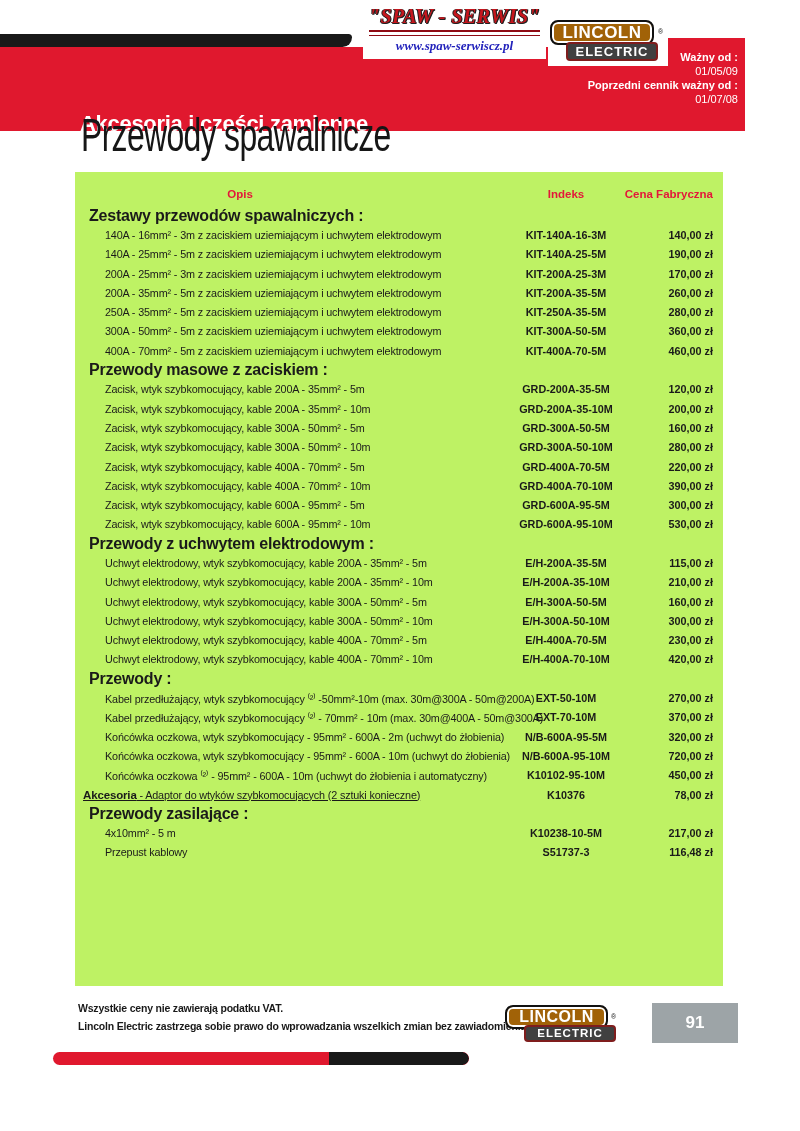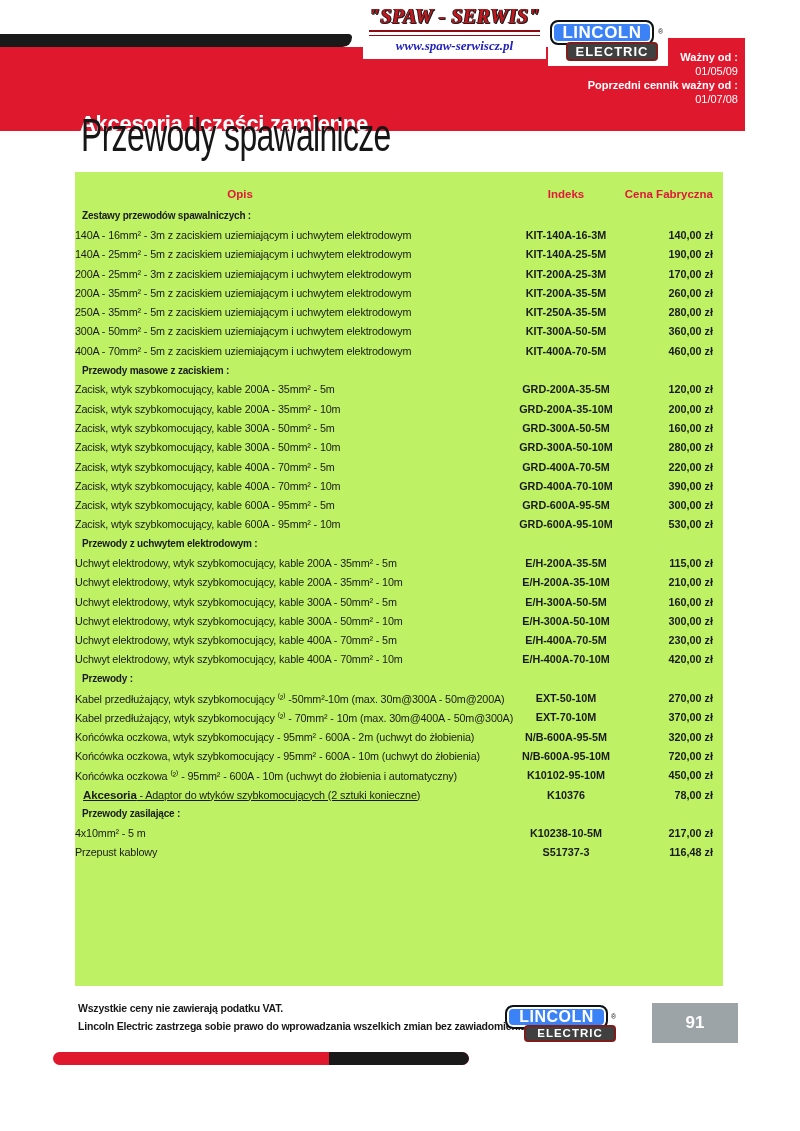--- a/index.html
+++ b/index.html
@@ -25,21 +25,21 @@
           text-align:center;z-index:5;}
   .spaw-name{font-family:"Liberation Serif",serif;font-style:italic;font-weight:bold;
           font-size:20px;color:#c5161d;letter-spacing:0.5px;white-space:nowrap;margin-top:3px;
           text-shadow:1px 1px 0 #222,-1px 0 0 #222,0 1px 0 #222,1px 0 0 #222;}
   .spaw-rule{margin:2px 6px 2px 6px;height:3px;border-top:2px solid #8e0b14;border-bottom:1px solid #8e0b14;}
   .spaw-url{font-family:"Liberation Serif",serif;font-style:italic;font-weight:bold;
           font-size:13px;color:#2222bb;white-space:nowrap;}
 
   
   .lincoln{position:absolute;z-index:6;}
-  .lincoln .lbox{position:absolute;background:#3b82f6;border:2px solid #111;border-radius:8px;
+  .lincoln .lbox{position:absolute;background:#a16207;border:2px solid #111;border-radius:8px;
           box-shadow:inset 0 0 0 2px #fff;color:#fff;font-weight:bold;text-align:center;
           letter-spacing:0.5px;}
   .lincoln .ebox{position:absolute;background:#404040;border:2px solid #7f1d1d;border-radius:4px;
           color:#fff;font-weight:bold;text-align:center;letter-spacing:1px;}
   .lincoln .reg{position:absolute;font-size:7px;color:#111;}
   .lincoln-top{left:548px;top:14px;width:120px;height:52px;background:#fff;}
   .lincoln-top .lbox{left:2px;top:6px;width:100px;height:21px;font-size:17px;line-height:21px;}
   .lincoln-top .ebox{left:18px;top:28px;width:88px;height:15px;font-size:13px;line-height:15px;}
   .lincoln-top .reg{left:110px;top:14px;}
   .lincoln-foot{left:505px;top:1005px;width:125px;height:42px;}
@@ -49,23 +49,23 @@
 
   .page-title{position:absolute;left:81px;top:107px;font-size:47px;font-weight:400;color:#161616;
           letter-spacing:-1px;transform:scaleX(0.68);transform-origin:left top;white-space:nowrap;}
 
   
   .sheet{position:absolute;left:75px;top:172px;width:648px;height:814px;background:#bef264;
           padding-top:10px;box-sizing:border-box;font-size:10.8px;}
   .t-head{display:flex;height:24px;align-items:center;color:#e3173a;font-weight:bold;font-size:11.5px;}
   .t-head .c-desc span{display:block;width:330px;text-align:center;}
   .t-row,.t-sec{display:flex;height:19.3px;align-items:center;}
-  .t-sec .sec-label{padding-left:7px;font-weight:bold;font-size:10px;letter-spacing:-0.2px;white-space:nowrap;}
+  .t-sec .sec-label{padding-left:14px;font-weight:bold;font-size:16px;letter-spacing:-0.2px;white-space:nowrap;}
   .c-desc{flex:1;min-width:0;}
-  .t-row .c-desc{letter-spacing:-0.15px;white-space:nowrap;}
+  .t-row .c-desc{padding-left:30px;letter-spacing:-0.15px;white-space:nowrap;}
   .t-row .c-desc.lead-row{padding-left:8px;text-decoration:underline;}
   .c-desc .lead{font-weight:bold;font-size:11.5px;}
   .c-idx{width:122px;display:flex;justify-content:center;font-weight:bold;white-space:nowrap;}
   .c-price{width:86px;display:flex;justify-content:flex-end;padding-right:10px;font-weight:bold;white-space:nowrap;}
 
   
   .notes{position:absolute;left:78px;top:999px;font-size:10.5px;font-weight:bold;
           letter-spacing:-0.2px;line-height:18px;color:#191919;}
   .page-box{position:absolute;left:652px;top:1003px;width:86px;height:40px;background:#9da4a7;
           color:#fff;font-size:17px;font-weight:bold;display:flex;align-items:center;justify-content:center;}

